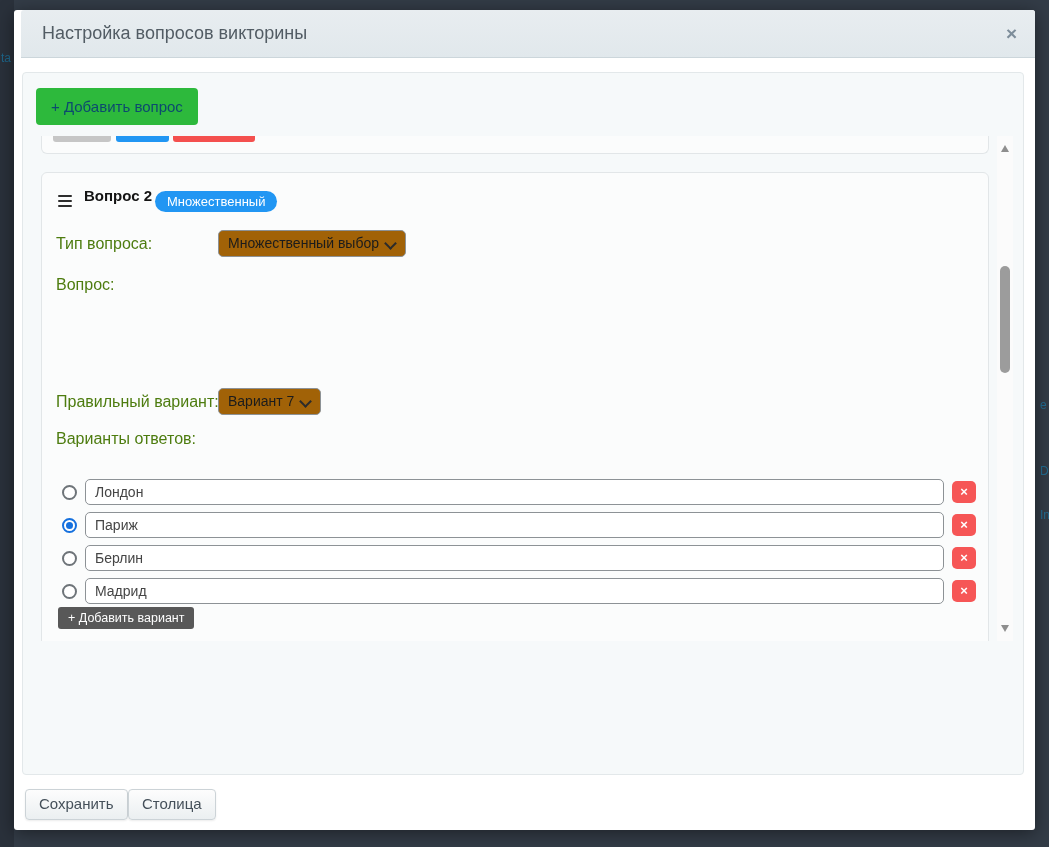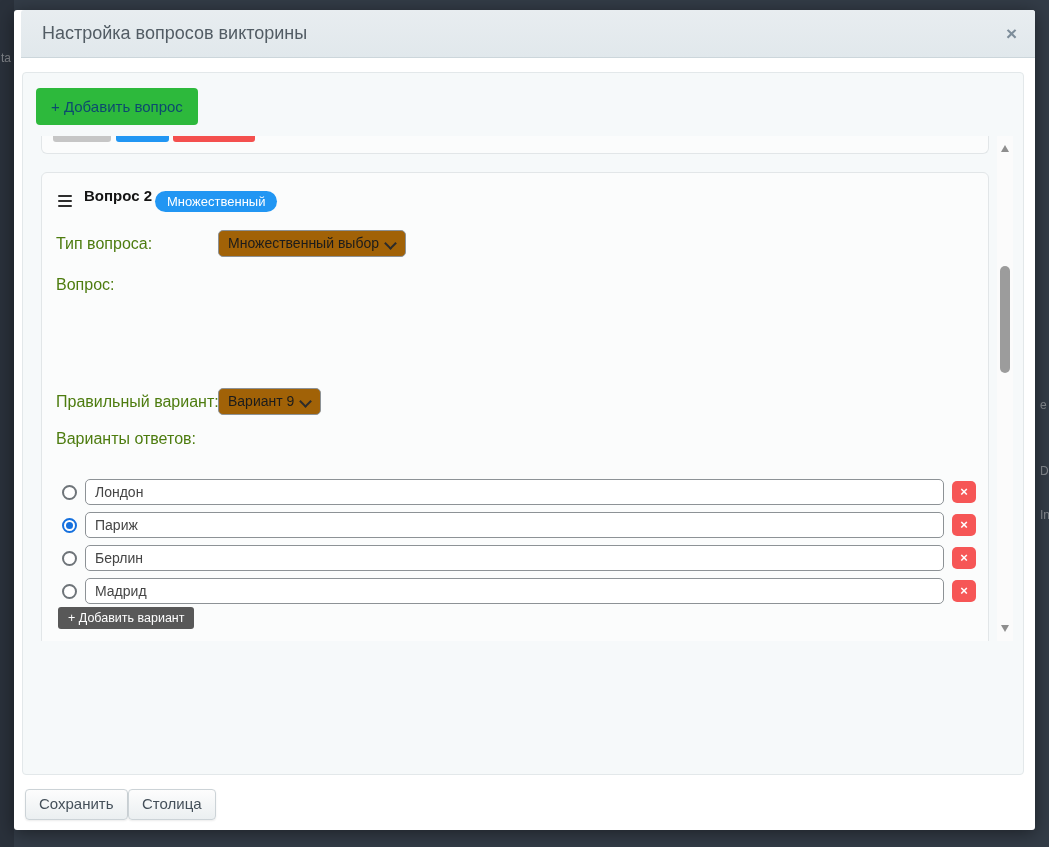--- a/index.html
+++ b/index.html
@@ -3,21 +3,21 @@
 <meta charset="utf-8">
 <style>
   html,body{margin:0;padding:0;}
   body{
     width:1049px;height:847px;position:relative;overflow:hidden;
     background:#333c47;
     font-family:"Liberation Sans",sans-serif;
     -webkit-font-smoothing:antialiased;
   }
   .backdrop-strip{position:absolute;left:0;top:0;width:14px;height:847px;background:#2a313b;}
-  .bg-fragment{position:absolute;color:#e5e5e5;opacity:.45;font-size:12px;pointer-events:none;}
+  .bg-fragment{position:absolute;color:#0ea5e9;opacity:.45;font-size:12px;pointer-events:none;}
 
   
   .modal{
     position:absolute;left:14px;top:10px;width:1021px;height:820px;
     background:#ffffff;border-radius:3px;
     box-shadow:0 3px 18px rgba(0,0,0,.45);
   }
   .modal-header{
     position:absolute;left:0;top:0;right:0;height:47px;
     background:linear-gradient(#e8edf0,#e1e8ec);
@@ -183,21 +183,21 @@
         <div class="field-label lh27" style="top:57px;">Тип вопроса:</div>
         <div class="sel" style="left:176px;top:57px;">
           <span>Множественный выбор</span>
           <span class="chevron"></span>
         </div>
 
         <div class="field-label" style="top:103px;">Вопрос:</div>
 
         <div class="field-label lh27" style="top:215px;">Правильный вариант:</div>
         <div class="sel" style="left:176px;top:215px;">
-          <span>Вариант 9</span>
+          <span>Вариант 7</span>
           <span class="chevron"></span>
         </div>
 
         <div class="field-label" style="top:257px;">Варианты ответов:</div>
 
         <div class="options" id="options-container">
   <div class="option-row">
     <span class="radio"></span>
     <input class="option-input" type="text" spellcheck="false" value="Лондон" style="">
     <span class="btn-del" style="background: rgb(246, 86, 86);"><span class="del-x">×</span></span>

